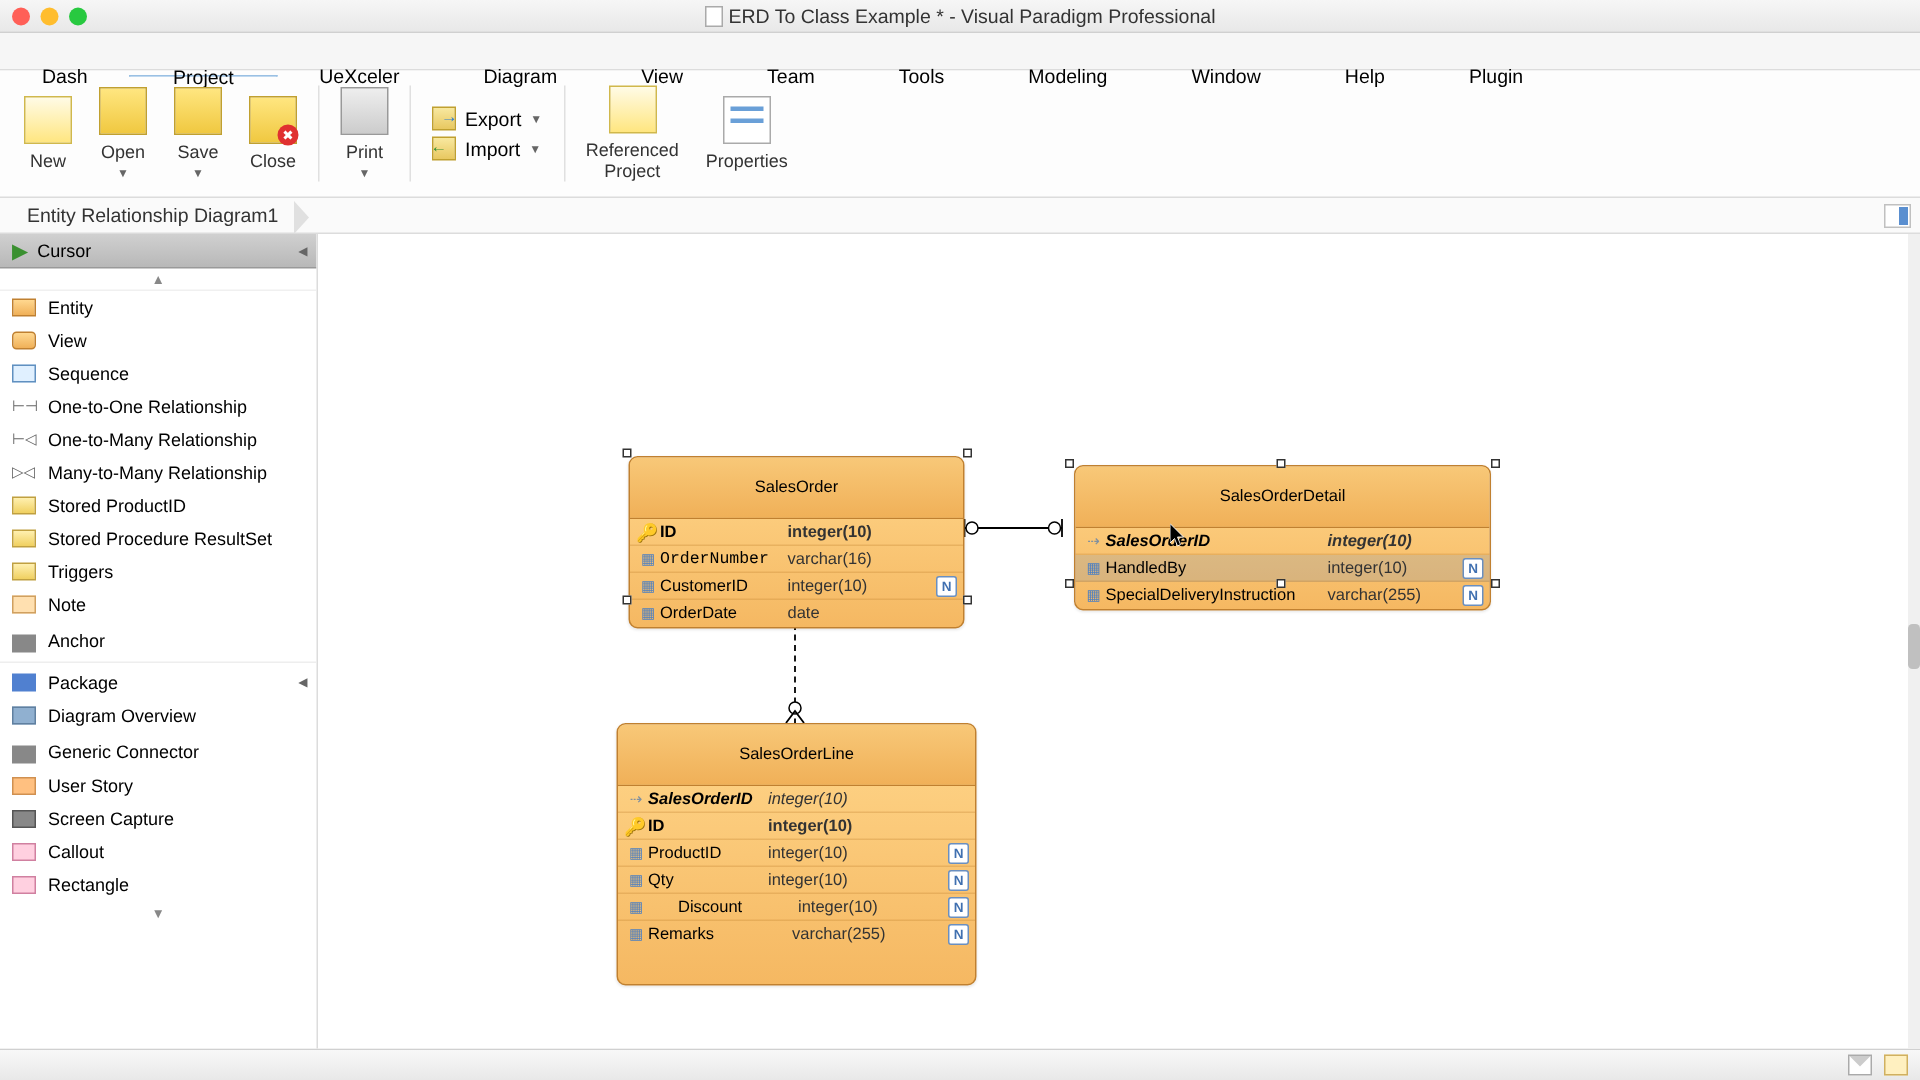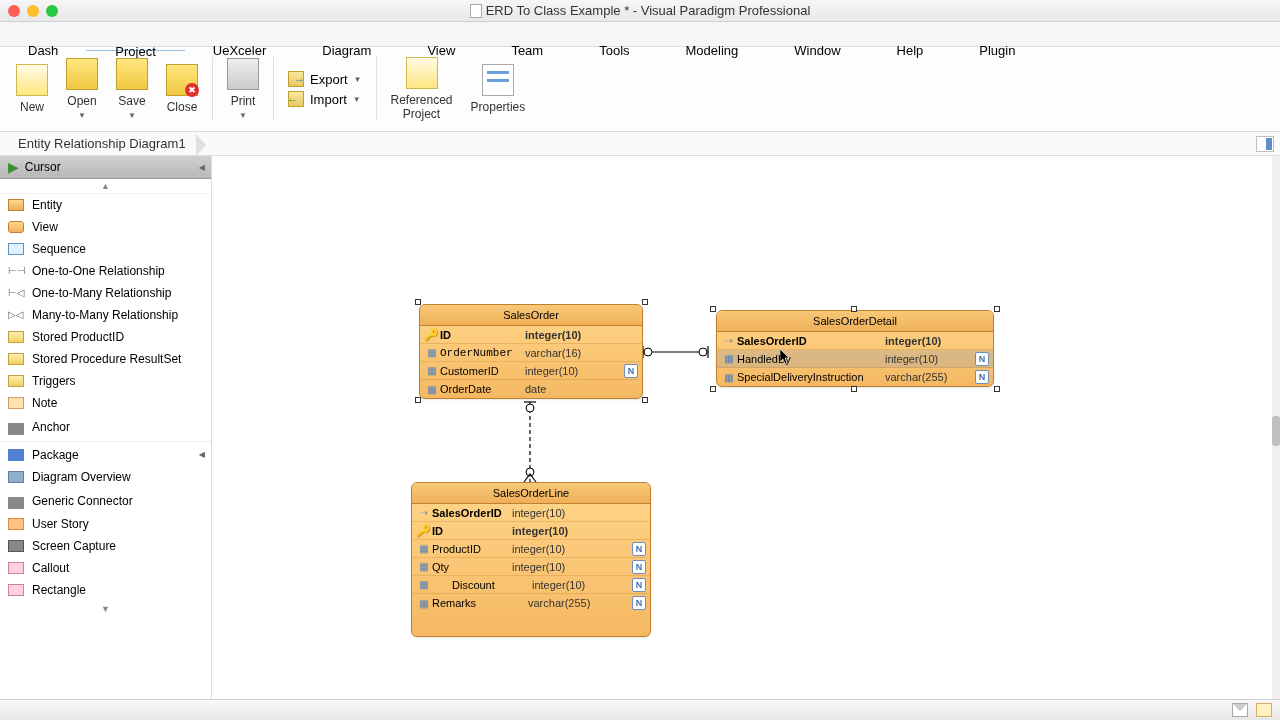--- a/index.html
+++ b/index.html
@@ -80,31 +80,31 @@
 .pi-rect { background:#ffd0e0; border:1px solid #d080a0; }
 .pal-arrow-right { position:absolute; color:#666; font-size:8px; }
 .pal-hr { border-top:1px solid #eee; margin:2px 0; }
 .pal-bottom-arrow { text-align:center; color:#888; padding:3px 0; font-size:9px; }
 
 
 .canvas { flex: 1; background: #fff; position: relative; overflow:hidden; }
 
 
 .entity { position: absolute; background: linear-gradient(#ffd68a, #f5b862); border: 1px solid #c08030; border-radius: 6px; font-size: 11px; box-shadow: 0 1px 2px rgba(0,0,0,0.1); }
-.entity-header { text-align: center; padding: 4px 0; background: linear-gradient(#f8c878, #f0b058); border-bottom: 1px solid #c08030; border-radius: 5px 5px 0 0; font-size:11px; }
+.entity-header { text-align: center; padding: 14px 0; background: linear-gradient(#f8c878, #f0b058); border-bottom: 1px solid #c08030; border-radius: 5px 5px 0 0; font-size:11px; }
 .entity-row { display: flex; align-items: center; padding: 1px 4px; border-bottom: 1px solid rgba(192,128,48,0.3); height:18px; }
 .entity-row:last-child { border-bottom: none; }
 .col-icon { width: 16px; display: inline-flex; align-items:center; justify-content:center; font-size:10px; }
 .col-name { flex: 0 0 auto; padding-right: 10px; }
 .col-type { flex: 1; color: #333; }
 .col-n { width: 14px; height: 14px; display: inline-flex; align-items:center; justify-content:center; background:#fff; border:1px solid #6a8fc0; color:#4070b0; font-weight:bold; font-size:9px; border-radius:2px; margin-left: 4px; }
 .pk-ico { color:#c09000; font-size:12px; }
 .fk-ico { color:#8090a0; font-size:10px; }
 .att-ico { color:#5080c0; font-size:10px; }
-.italic { }
+.italic { font-style: italic; }
 .bold { font-weight: bold; }
 
 
 .sel-handle { position: absolute; width: 6px; height: 6px; background: #fff; border: 1px solid #333; }
 
 
 svg.connectors { position: absolute; top: 0; left: 0; width: 100%; height: 100%; pointer-events: none; }
 
 
 .statusbar { height: 21px; background: linear-gradient(#f8f8f8, #e8e8e8); border-top: 1px solid #d0d0d0; display: flex; align-items: center; justify-content: flex-end; padding: 0 8px; gap: 8px; }

